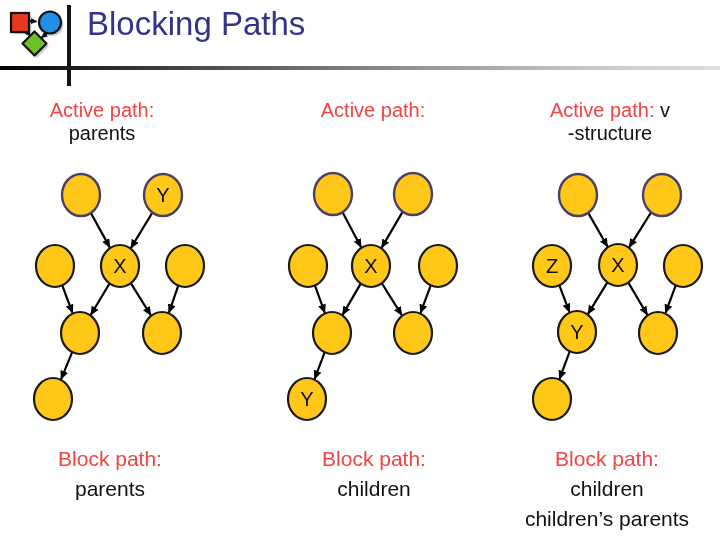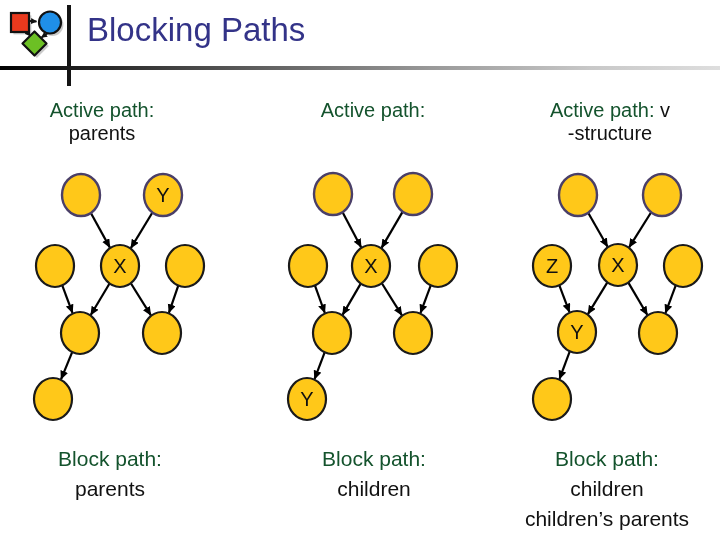--- a/index.html
+++ b/index.html
@@ -1,32 +1,32 @@
 <!DOCTYPE html>
 <html><head>
 <meta charset="utf-8">
 <style>
   html,body{margin:0;padding:0;background:#888;}
   .slide{
     position:relative;width:720px;height:540px;background:#ffffff;
     overflow:hidden;font-family:"Liberation Sans",sans-serif;
   }
   .title{
-    position:absolute;left:87px;top:10px;width:600px;
+    position:absolute;left:87px;top:4px;width:600px;
     font-size:33px;line-height:40px;color:#333388;
     letter-spacing:0px;white-space:nowrap;
   }
   .vline{position:absolute;left:67px;top:5px;width:4px;height:81px;background:#141414;}
   .hline{position:absolute;left:0;top:66px;width:720px;height:3.5px;
     background:linear-gradient(90deg,#000 0%,#222 12%,#555 32%,#999 60%,#c8c8c8 82%,#dedede 100%);}
   .logo{position:absolute;left:7px;top:5px;}
   .col-label{position:absolute;width:240px;text-align:center;}
   .hdr{top:99px;font-size:20px;line-height:23px;}
   .ftr{top:444px;font-size:21px;line-height:30px;}
-  .red{color:#14532d;}
+  .red{color:#ef4444;}
   .blk{color:#111111;}
   .col-label div:empty{display:none;}
   #graphs{position:absolute;left:0;top:0;}
   svg text{font-family:"Liberation Sans",sans-serif;}
 </style>
 </head>
 <body>
 
 <div class="slide">
 

